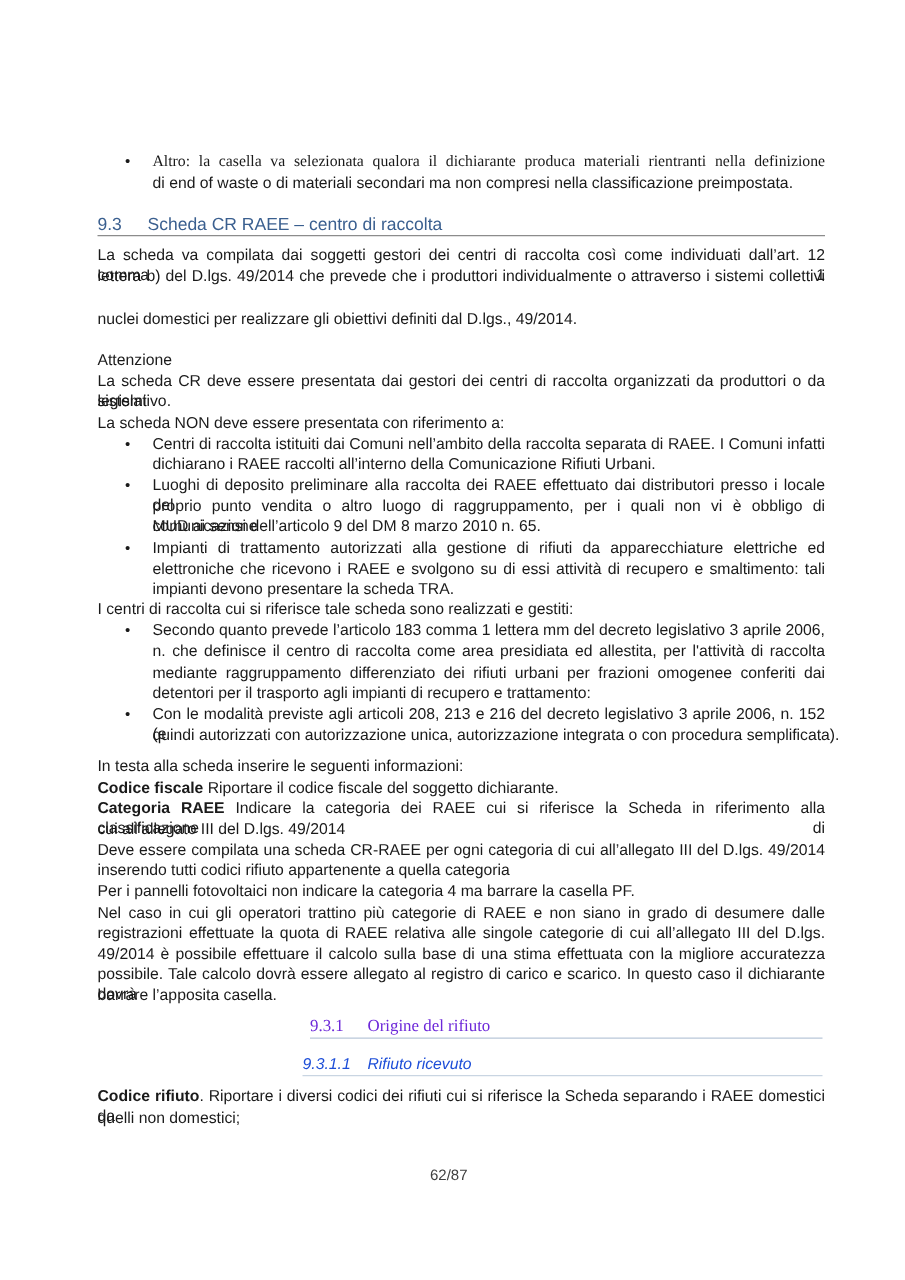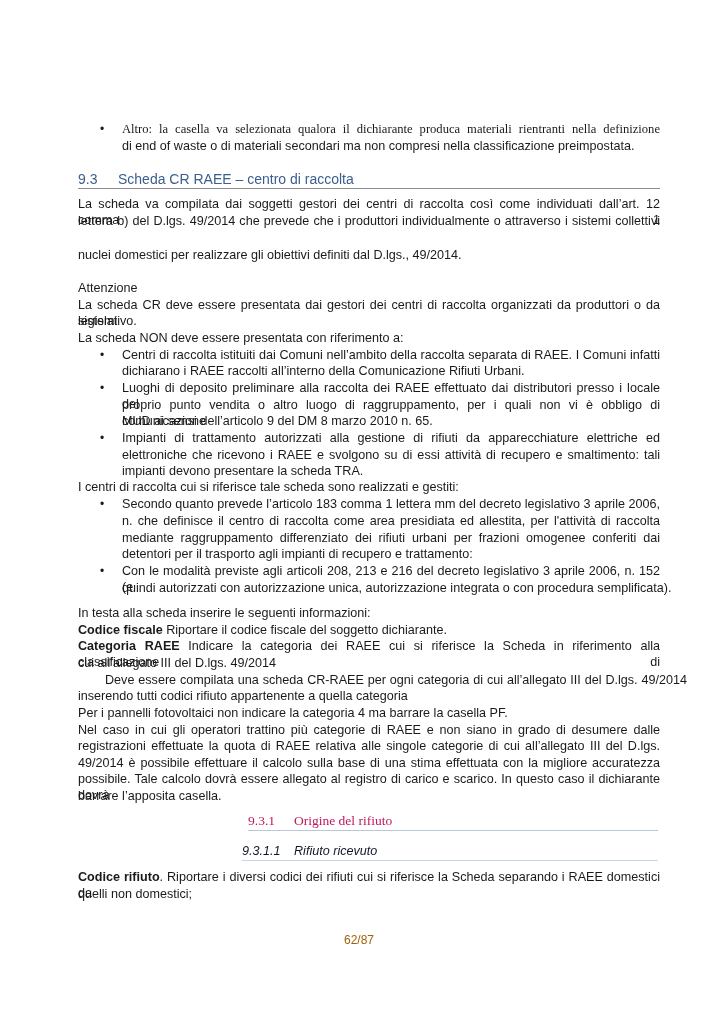--- a/index.html
+++ b/index.html
@@ -8,28 +8,28 @@
   .page { position: absolute; left: 0; top: 0; width: 724px; height: 1024px; }
   .txt { position: absolute; font-size: 12.6px; line-height: 16px; white-space: nowrap; }
   .just { text-align: justify; text-align-last: justify; white-space: normal; }
   .it { }
   b { font-weight: bold; }
   .bullet { position: absolute; font-size: 12px; line-height: 16px; }
   .h2 { position: absolute; left: 78px; top: 170px; width: 582px; height: 18px;
         border-bottom: 1px solid #8c8c8c; color: #3a5f8f; font-size: 14px; line-height: 18px; }
   .h2 .num { display: inline-block; width: 40px; }
   .h3 { position: absolute; left: 248px; top: 812px; width: 410px; height: 18px;
-        border-bottom: 1px solid #b9c8d9; color: #be185d; font-family: "Liberation Serif", serif;
+        border-bottom: 1px solid #b9c8d9; color: #6d28d9; font-family: "Liberation Serif", serif;
         font-size: 13.5px; line-height: 18px; }
   .h3 .num { display: inline-block; width: 46px; }
   .h4 { position: absolute; left: 242px; top: 842px; width: 416px; height: 18px;
-        border-bottom: 1px solid #c9d5e2; color: #0f172a; font-style: italic;
+        border-bottom: 1px solid #c9d5e2; color: #1d4ed8; font-style: italic;
         font-size: 12.6px; line-height: 18px; }
   .h4 .num { display: inline-block; width: 52px; }
-  .pagenum { position: absolute; left: 344px; top: 933px; font-size: 12px; color: #a16207; text-align: center; }
+  .pagenum { position: absolute; left: 344px; top: 933px; font-size: 12px; color: #404040; text-align: center; }
 </style>
 </head>
 <body>
 
 <div class="page">
 
   <span class="bullet" style="left:100px;top:121px;">•</span>
   <div class="txt just" style="left:122px;top:121px;width:538px;font-family:Liberation Serif, serif;">Altro: la casella va selezionata qualora il dichiarante produca materiali rientranti nella definizione</div>
   <div class="txt" style="left:122px;top:138px;">di end of waste o di materiali secondari ma non compresi nella classificazione preimpostata.</div>
 
@@ -69,21 +69,21 @@
   <div class="txt" style="left:122px;top:546px;">detentori per il trasporto agli impianti di recupero e trattamento:</div>
 
   <span class="bullet" style="left:100px;top:563px;">•</span>
   <div class="txt just" style="left:122px;top:563px;width:538px;">Con le modalità previste agli articoli 208, 213 e 216 del decreto legislativo 3 aprile 2006, n. 152 (e</div>
   <div class="txt" style="left:122px;top:580px;">quindi autorizzati con autorizzazione unica, autorizzazione integrata o con procedura semplificata).</div>
 
   <div class="txt" style="left:78px;top:605px;">In testa alla scheda inserire le seguenti informazioni:</div>
   <div class="txt" style="left:78px;top:622px;"><b>Codice fiscale</b><span> Riportare il codice fiscale del soggetto dichiarante.</span></div>
   <div class="txt just" style="left:78px;top:638px;width:582px;"><b>Categoria RAEE</b><span> Indicare la categoria dei RAEE cui si riferisce la Scheda in riferimento alla classificazione di</span></div>
   <div class="txt" style="left:78px;top:655px;">cui all’allegato III del D.lgs. 49/2014</div>
-  <div class="txt just" style="left:78px;top:672px;width:582px;margin-left:27px;">Deve essere compilata una scheda CR-RAEE per ogni categoria di cui all’allegato III del D.lgs. 49/2014</div>
+  <div class="txt just" style="left:78px;top:672px;width:582px;">Deve essere compilata una scheda CR-RAEE per ogni categoria di cui all’allegato III del D.lgs. 49/2014</div>
   <div class="txt" style="left:78px;top:688px;">inserendo  tutti codici rifiuto appartenente a quella categoria</div>
   <div class="txt" style="left:78px;top:705px;">Per i pannelli fotovoltaici non indicare la categoria 4 ma barrare la casella PF.</div>
   <div class="txt just" style="left:78px;top:722px;width:582px;">Nel caso in cui gli operatori trattino più categorie di RAEE e non siano in grado di desumere dalle</div>
   <div class="txt just" style="left:78px;top:738px;width:582px;">registrazioni effettuate la quota di RAEE relativa alle singole categorie di cui all’allegato III del D.lgs.</div>
   <div class="txt just" style="left:78px;top:755px;width:582px;">49/2014 è possibile effettuare il calcolo sulla base di una stima effettuata con la migliore accuratezza</div>
   <div class="txt just" style="left:78px;top:771px;width:582px;">possibile. Tale calcolo dovrà essere allegato al registro di carico e scarico. In questo caso il dichiarante dovrà</div>
   <div class="txt" style="left:78px;top:788px;">barrare l’apposita casella.</div>
 
   <div class="h3">
     <span class="num">9.3.1</span><span>Origine del rifiuto</span>

